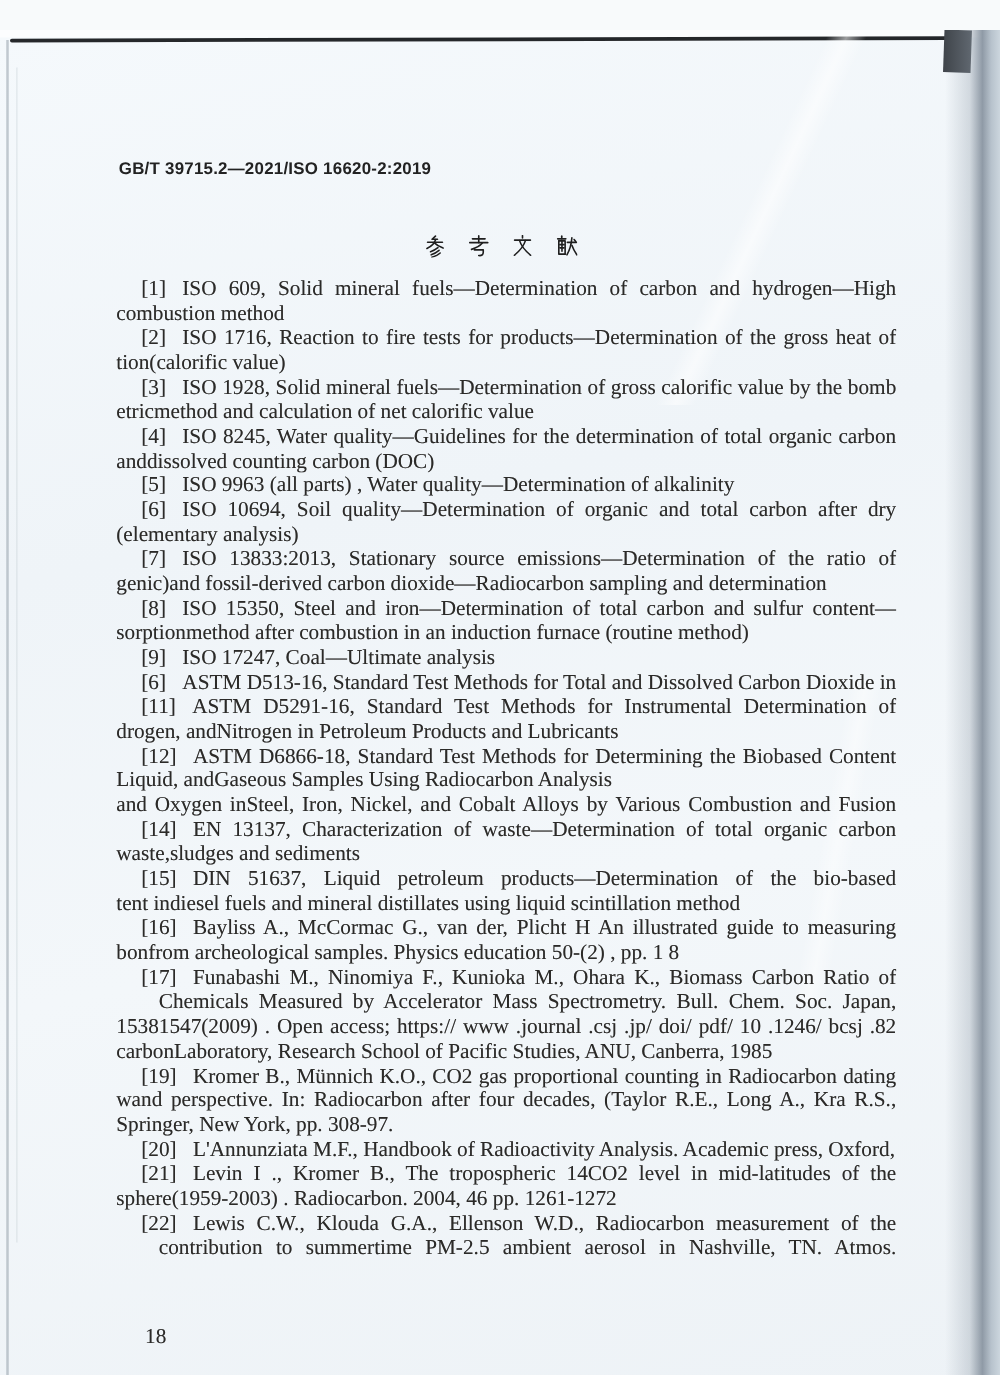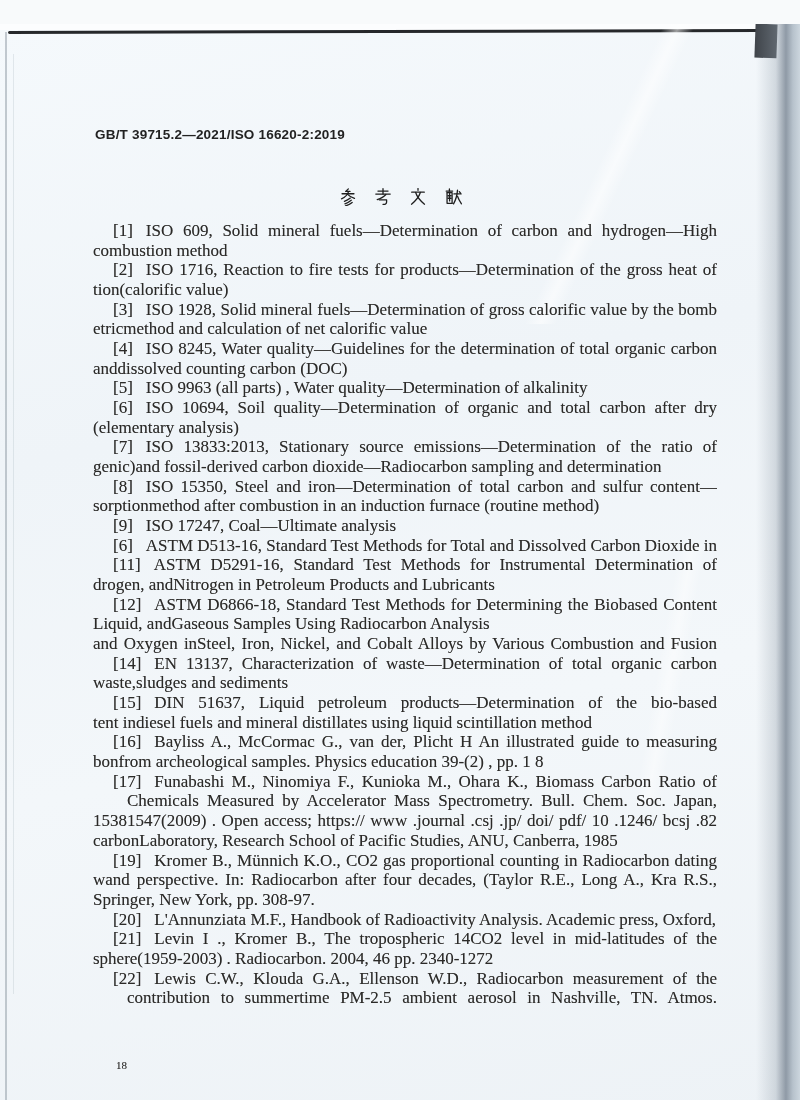--- a/index.html
+++ b/index.html
@@ -36,21 +36,21 @@
   .title path{fill:none;stroke:#1f1f1f;stroke-width:7.2;stroke-linecap:round;stroke-linejoin:round;}
   .refs{position:absolute;left:93px;top:197px;width:624px;}
   .ln{
     font-size:17px;line-height:19.68px;height:19.68px;overflow:hidden;
     color:#2b2a28;text-shadow:0 0 .5px rgba(70,70,70,.45);white-space:normal;
   }
   .ln.first{padding-left:20px;}
   .ln.cont2{padding-left:34px;}
   .ln.fill{text-align:justify;text-align-last:justify;}
   .lbl{margin-right:13px;}
-  .pagenum{position:absolute;left:116px;top:1035px;font-size:11px;color:#2b2a28;text-shadow:0 0 .5px rgba(70,70,70,.4);}
+  .pagenum{position:absolute;left:116px;top:1035px;font-size:17px;color:#2b2a28;text-shadow:0 0 .5px rgba(70,70,70,.4);}
 </style>
 </head>
 <body>
 
 <div class="page">
 
   <div class="edge-top-white"></div>
   <div class="edge-top"></div>
   <div class="edge-wedge"></div>
   <div class="wrinkle1"></div>
@@ -121,31 +121,31 @@
       <div class="ln first fill"><span class="lbl">[11]</span><span>ASTM D5291-16, Standard Test Methods for Instrumental Determination of Carbon, Hy-</span></div>
       <div class="ln cont">drogen, andNitrogen in Petroleum Products and Lubricants</div>
       <div class="ln first fill"><span class="lbl">[12]</span><span>ASTM D6866-18, Standard Test Methods for Determining the Biobased Content of Solid,</span></div>
       <div class="ln cont">Liquid, andGaseous Samples Using Radiocarbon Analysis</div>
       <div class="ln cont fill">and Oxygen inSteel, Iron, Nickel, and Cobalt Alloys by Various Combustion and Fusion Techniques</div>
       <div class="ln first fill"><span class="lbl">[14]</span><span>EN 13137, Characterization of waste—Determination of total organic carbon (TOC) in</span></div>
       <div class="ln cont">waste,sludges and sediments</div>
       <div class="ln first fill"><span class="lbl">[15]</span><span>DIN 51637, Liquid petroleum products—Determination of the bio-based hydrocarbon con-</span></div>
       <div class="ln cont">tent indiesel fuels and mineral distillates using liquid scintillation method</div>
       <div class="ln first fill"><span class="lbl">[16]</span><span>Bayliss A., McCormac G., van der, Plicht H An illustrated guide to measuring radiocar-</span></div>
-      <div class="ln cont">bonfrom archeological samples. Physics education 39-(2) , pp. 1 8</div>
+      <div class="ln cont">bonfrom archeological samples. Physics education 50-(2) , pp. 1 8</div>
       <div class="ln first fill"><span class="lbl">[17]</span><span>Funabashi M., Ninomiya F., Kunioka M., Ohara K., Biomass Carbon Ratio of Biomass</span></div>
       <div class="ln cont2 fill">Chemicals Measured by Accelerator Mass Spectrometry. Bull. Chem. Soc. Japan, 82(12) ,</div>
       <div class="ln cont fill">15381547(2009) . Open access; https:// www .journal .csj .jp/ doi/ pdf/ 10 .1246/ bcsj .82 .1538</div>
       <div class="ln cont">carbonLaboratory, Research School of Pacific Studies, ANU, Canberra, 1985</div>
       <div class="ln first fill"><span class="lbl">[19]</span><span>Kromer B., Münnich K.O., CO2 gas proportional counting in Radiocarbon dating—revie-</span></div>
       <div class="ln cont fill">wand perspective. In: Radiocarbon after four decades, (Taylor R.E., Long A., Kra R.S., eds.) .</div>
       <div class="ln cont">Springer, New York, pp. 308-97.</div>
       <div class="ln first"><span class="lbl">[20]</span><span>L'Annunziata M.F., Handbook of Radioactivity Analysis. Academic press, Oxford, 2003</span></div>
       <div class="ln first fill"><span class="lbl">[21]</span><span>Levin I ., Kromer B., The tropospheric 14CO2 level in mid-latitudes of the northern hemi-</span></div>
-      <div class="ln cont">sphere(1959-2003) . Radiocarbon. 2004, 46 pp. 2340-1272</div>
+      <div class="ln cont">sphere(1959-2003) . Radiocarbon. 2004, 46 pp. 1261-1272</div>
       <div class="ln first fill"><span class="lbl">[22]</span><span>Lewis C.W., Klouda G.A., Ellenson W.D., Radiocarbon measurement of the biogenic</span></div>
       <div class="ln cont2 fill">contribution to summertime PM-2.5 ambient aerosol in Nashville, TN. Atmos. Environ. 2004,</div>
     </div>
 
   <div class="pagenum">18</div>
 
   <div class="pink-mark"></div>
 </div>
 
 </body></html>

